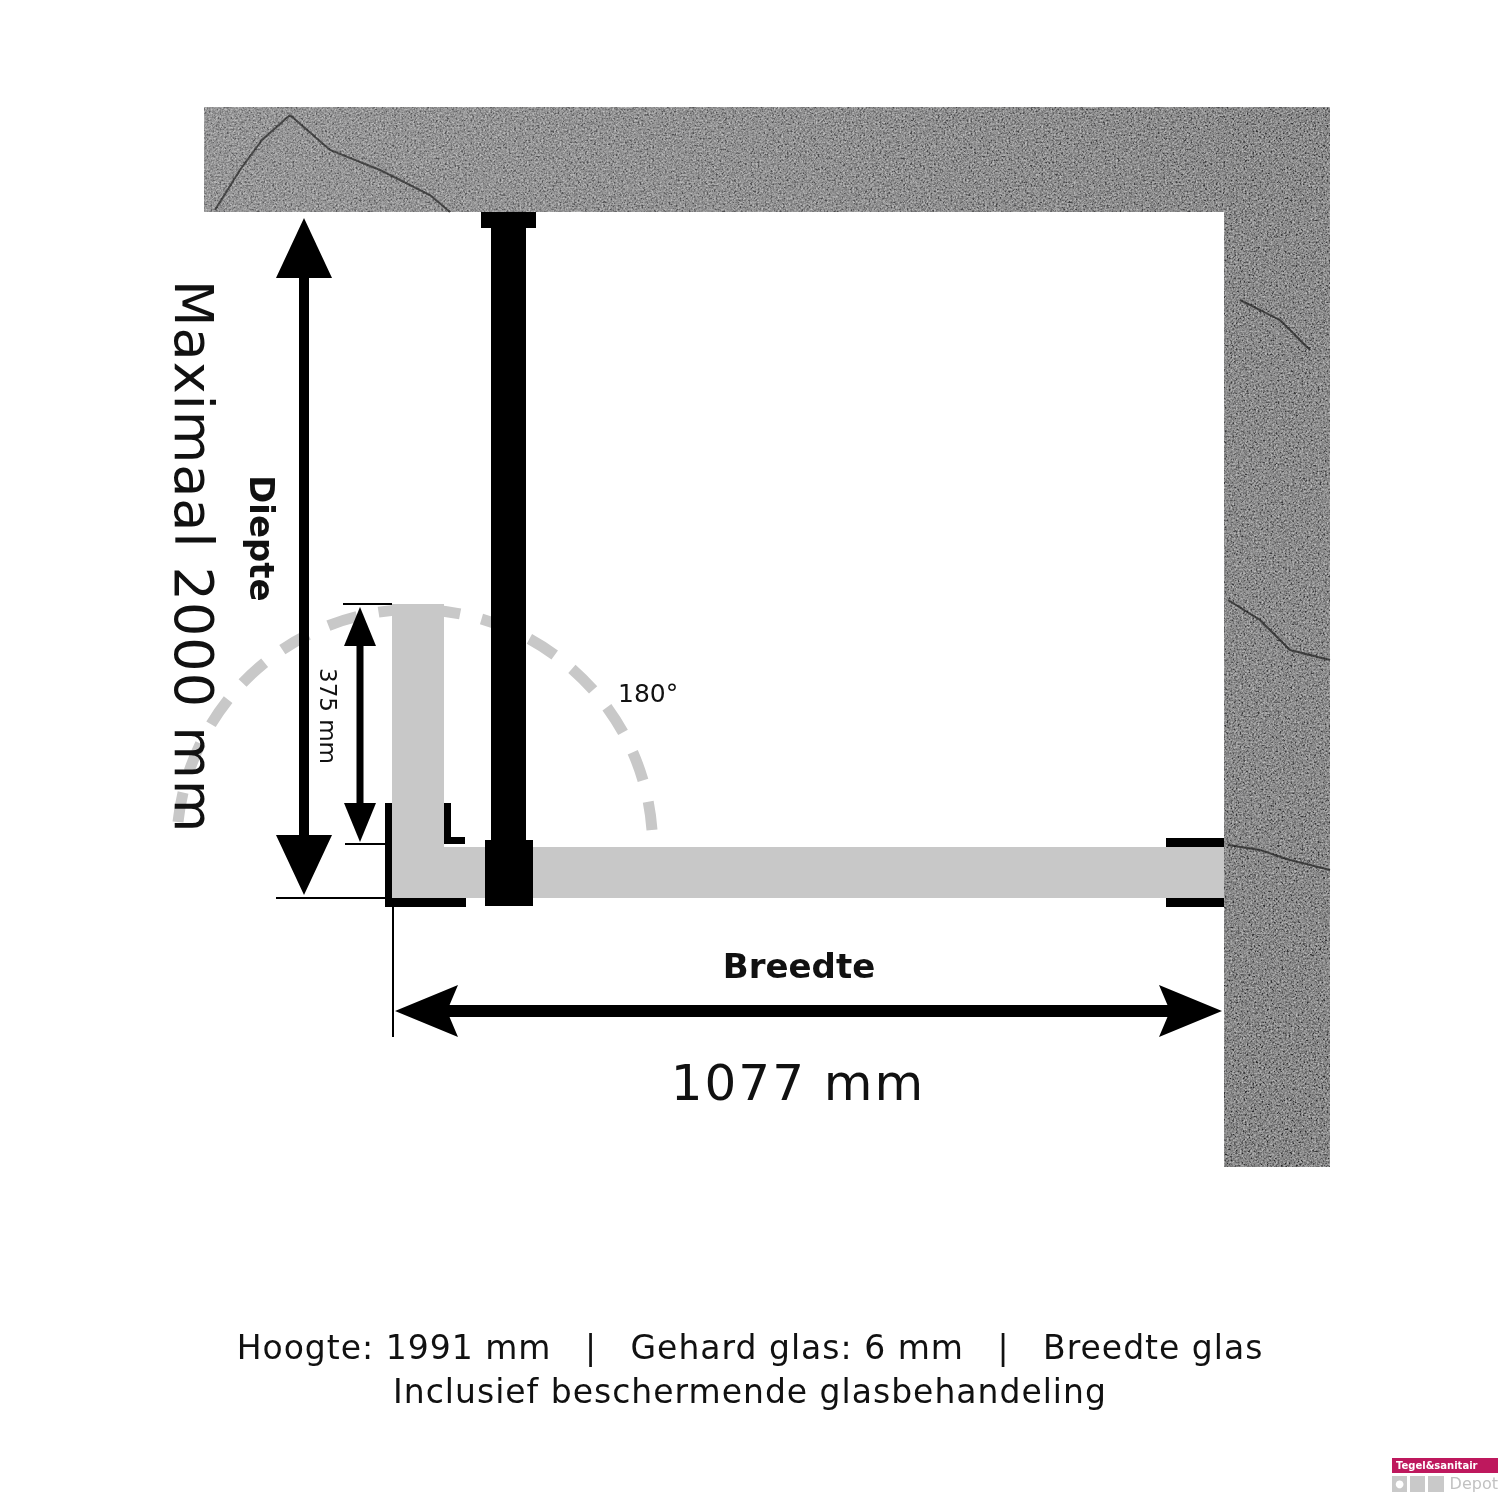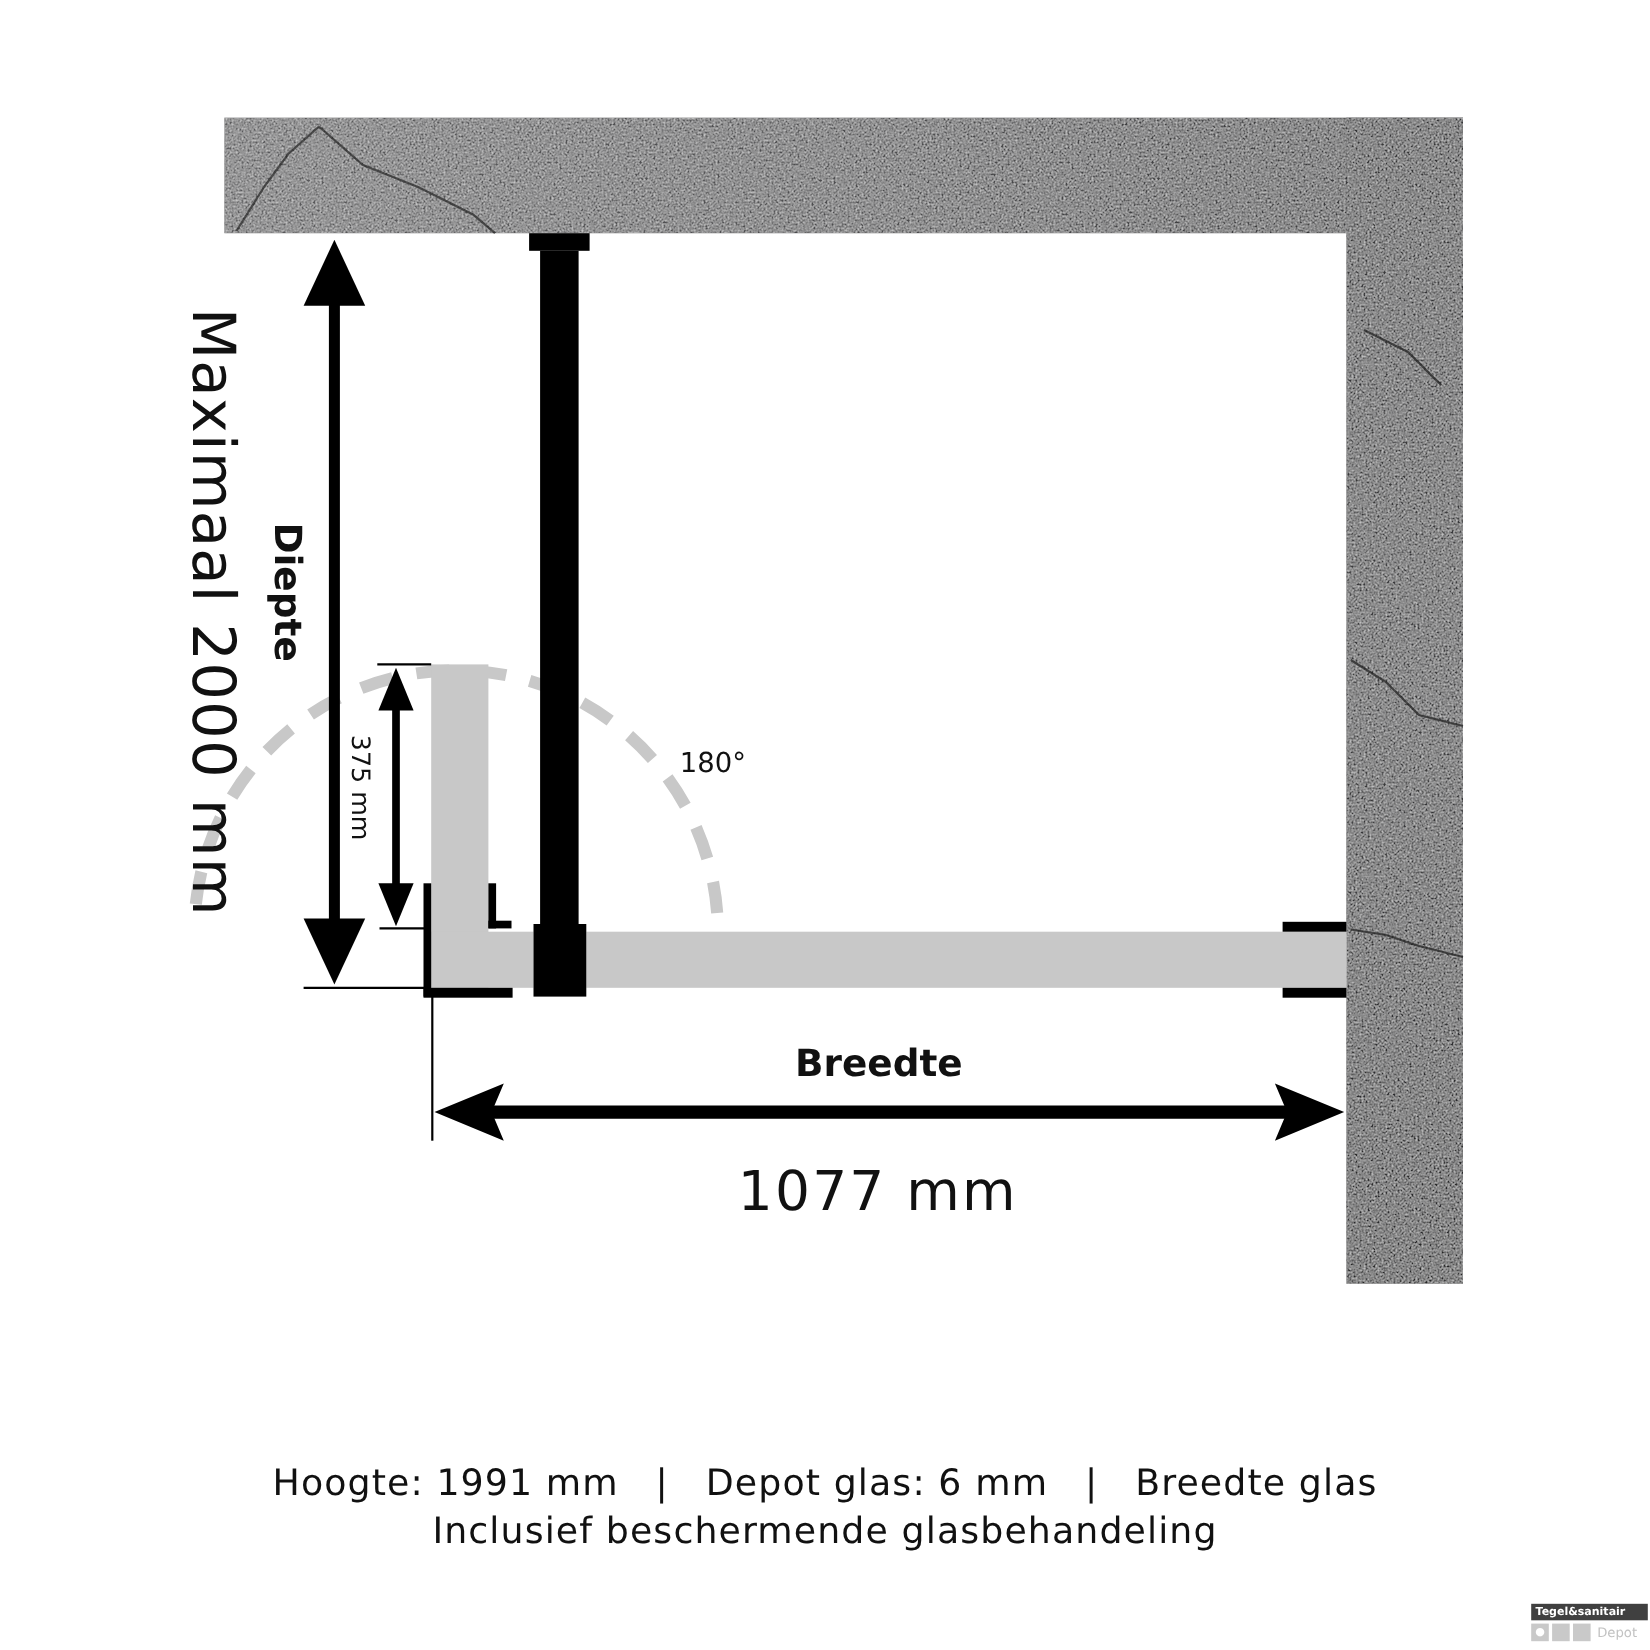--- a/index.html
+++ b/index.html
@@ -4,24 +4,24 @@
 <style>
   html, body { margin: 0; padding: 0; background: #ffffff; }
   body { width: 1500px; height: 1500px; position: relative; overflow: hidden; font-family: "DejaVu Sans", "Liberation Sans", sans-serif; color: #111; }
   #diagram { position: absolute; left: 0; top: 0; width: 1500px; height: 1500px; }
   .svgtext { font-family: "DejaVu Sans", sans-serif; }
   .footer { position: absolute; left: 0; top: 1326px; width: 1500px; text-align: center; }
   .footer .line { font-size: 33px; line-height: 44px; letter-spacing: 1px; color: #111; white-space: nowrap; }
   .footer .line b { font-weight: normal; }
   .footer .sep { display: inline-block; margin: 0 22px; }
   .logo { position: absolute; left: 1392px; top: 1458px; width: 106px; height: 38px; }
-  .logo .top { background: #404040; color: #fff; font-size: 10px; font-weight: bold; line-height: 15px; padding-left: 4px; }
+  .logo .top { background: #be185d; color: #fff; font-size: 10px; font-weight: bold; line-height: 15px; padding-left: 4px; }
   .logo .row { display: flex; gap: 3px; margin-top: 3px; }
   .logo .sq { width: 16px; height: 16px; background: #c9c9c9; color: #fff; font-size: 10px; text-align: center; line-height: 16px; }
-  .logo .depot { color: #c2c2c2; font-size: 12px; line-height: 16px; margin-left: 3px; }
+  .logo .depot { color: #c2c2c2; font-size: 16px; line-height: 16px; margin-left: 3px; }
 </style>
 </head>
 <body>
 
 <svg id="diagram" width="1500" height="1500" viewBox="0 0 1500 1500" xmlns="http://www.w3.org/2000/svg">
   <defs>
     <filter id="stone" x="0" y="0" width="100%" height="100%">
       <feTurbulence type="fractalNoise" baseFrequency="0.55" numOctaves="3" seed="7" result="n"></feTurbulence>
       <feColorMatrix type="matrix" in="n" values="0 0 0 0 0.5  0 0 0 0 0.5  0 0 0 0 0.5  0.9 0.9 0.9 0 -0.9" result="speck"></feColorMatrix>
       <feComposite in="speck" in2="SourceGraphic" operator="in" result="sp2"></feComposite>
@@ -96,21 +96,21 @@
   <text class="svgtext" x="618" y="702" font-size="25" fill="#111">180°</text>
   <text class="svgtext" x="799" y="978" text-anchor="middle" font-size="34" font-weight="bold" fill="#111">Breedte</text>
   <text class="svgtext" x="798" y="1100" text-anchor="middle" font-size="50" fill="#111" letter-spacing="2">1077 mm</text>
 </svg>
 
 <div class="footer">
   <div class="line">
     <b>Hoogte:</b>
     <span>1991 mm</span>
     <span class="sep">|</span>
-    <b>Depot glas:</b>
+    <b>Gehard glas:</b>
     <span>6 mm</span>
     <span class="sep">|</span>
     <b>Breedte glas</b>
   </div>
   <div class="line">Inclusief beschermende glasbehandeling</div>
 </div>
 
 <div class="logo">
   <div class="top">Tegel&amp;sanitair</div>
   <div class="row">

